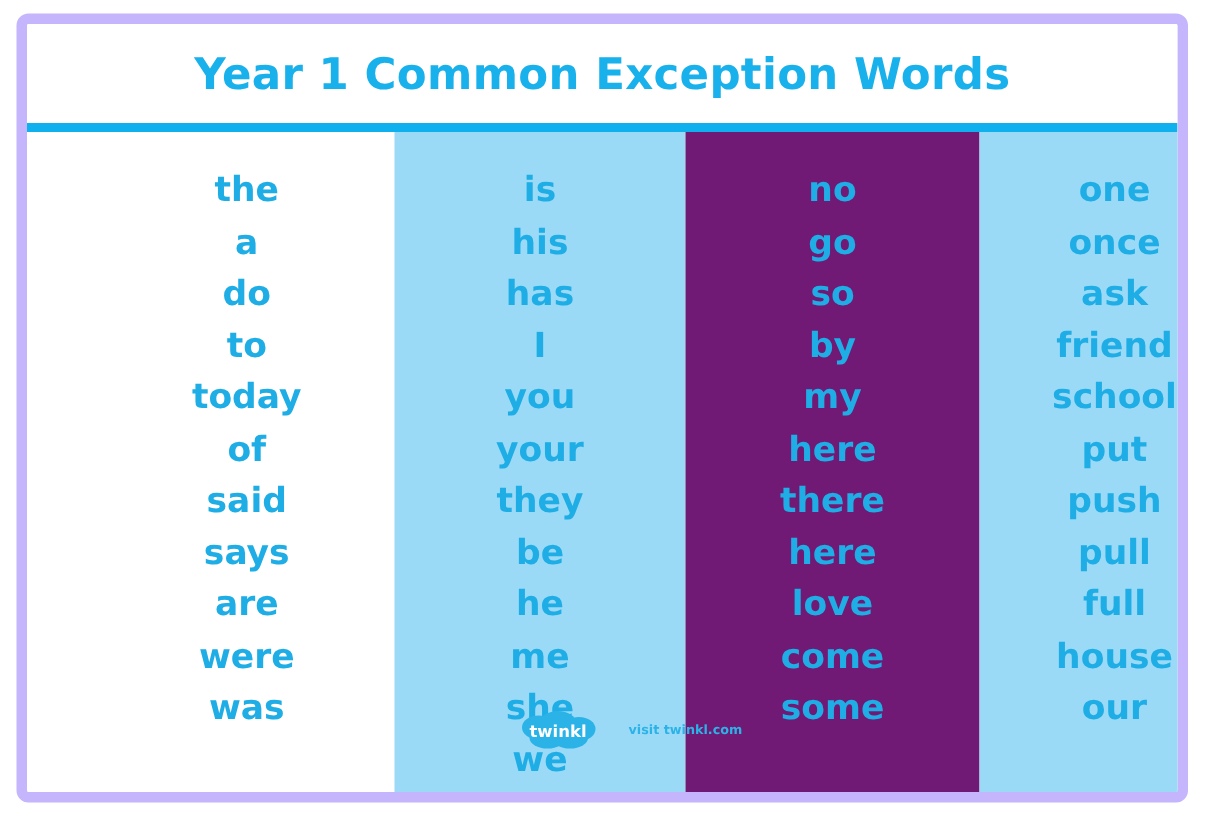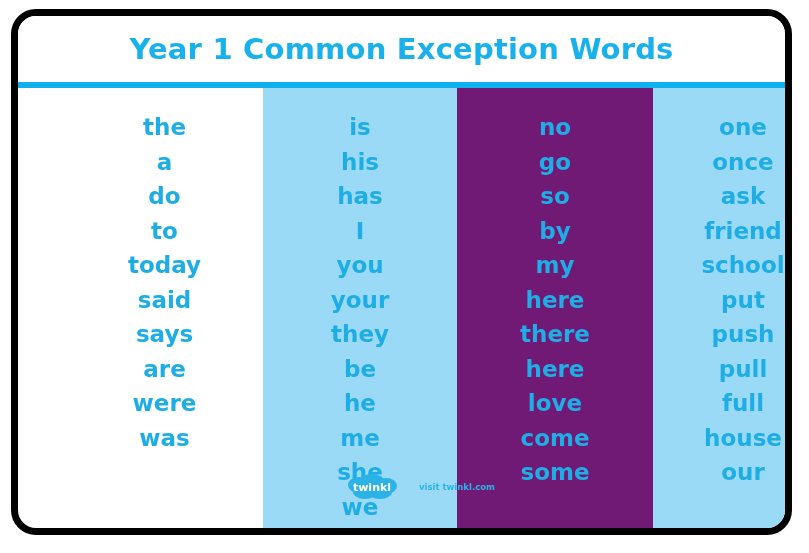--- a/index.html
+++ b/index.html
@@ -22,22 +22,22 @@
   }
 
   
   .frame {
     position: absolute;
     left: 11px;
     top: 9px;
     width: 781px;
     height: 526px;
     box-sizing: border-box;
-    border: 7px solid #000000;
-    border-radius: 25px;
+    border: 7px solid #c4b5fd;
+    border-radius: 8px;
     background: #ffffff;
     overflow: hidden;
   }
 
   
   .title-bar {
     position: absolute;
     left: 0;
     top: 0;
     width: 100%;
@@ -126,20 +126,21 @@
       <div class="title-text">Year 1 Common Exception Words</div>
     </div>
 
     <div class="columns">
       <div class="col col-0">
         <span class="word">the</span>
         <span class="word">a</span>
         <span class="word">do</span>
         <span class="word">to</span>
         <span class="word">today</span>
+        <span class="word">of</span>
         <span class="word">said</span>
         <span class="word">says</span>
         <span class="word">are</span>
         <span class="word">were</span>
         <span class="word">was</span>
       </div>
 
       <div class="col col-1">
         <span class="word">is</span>
         <span class="word">his</span>

